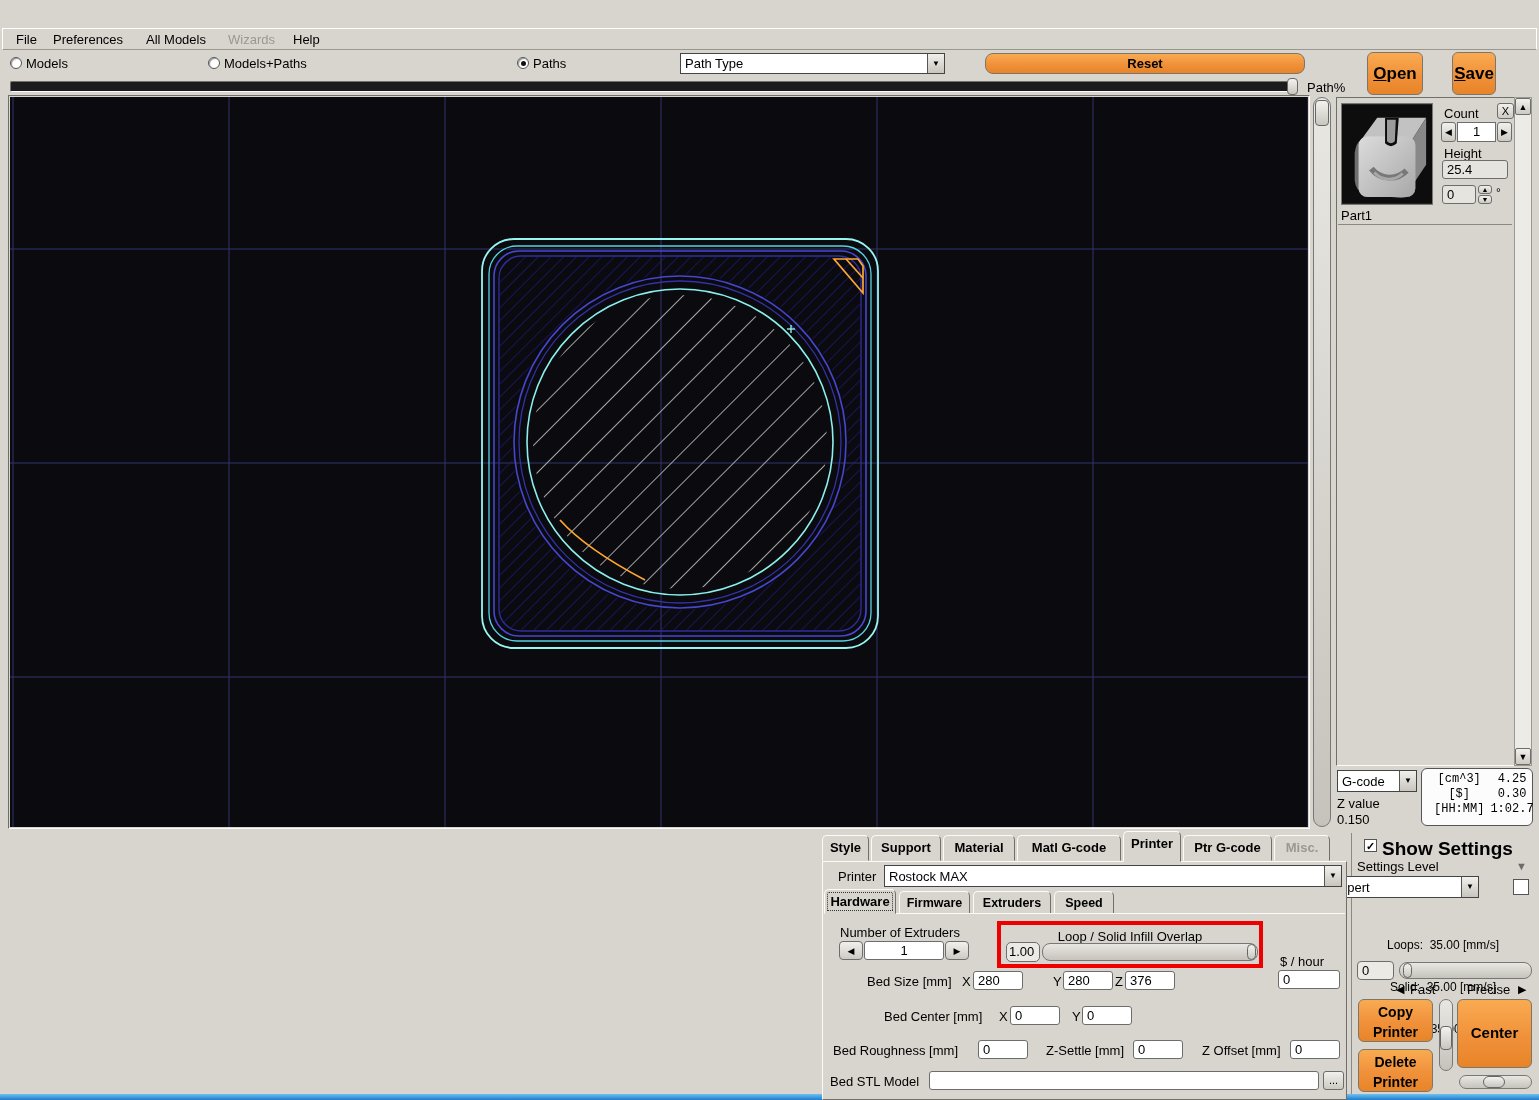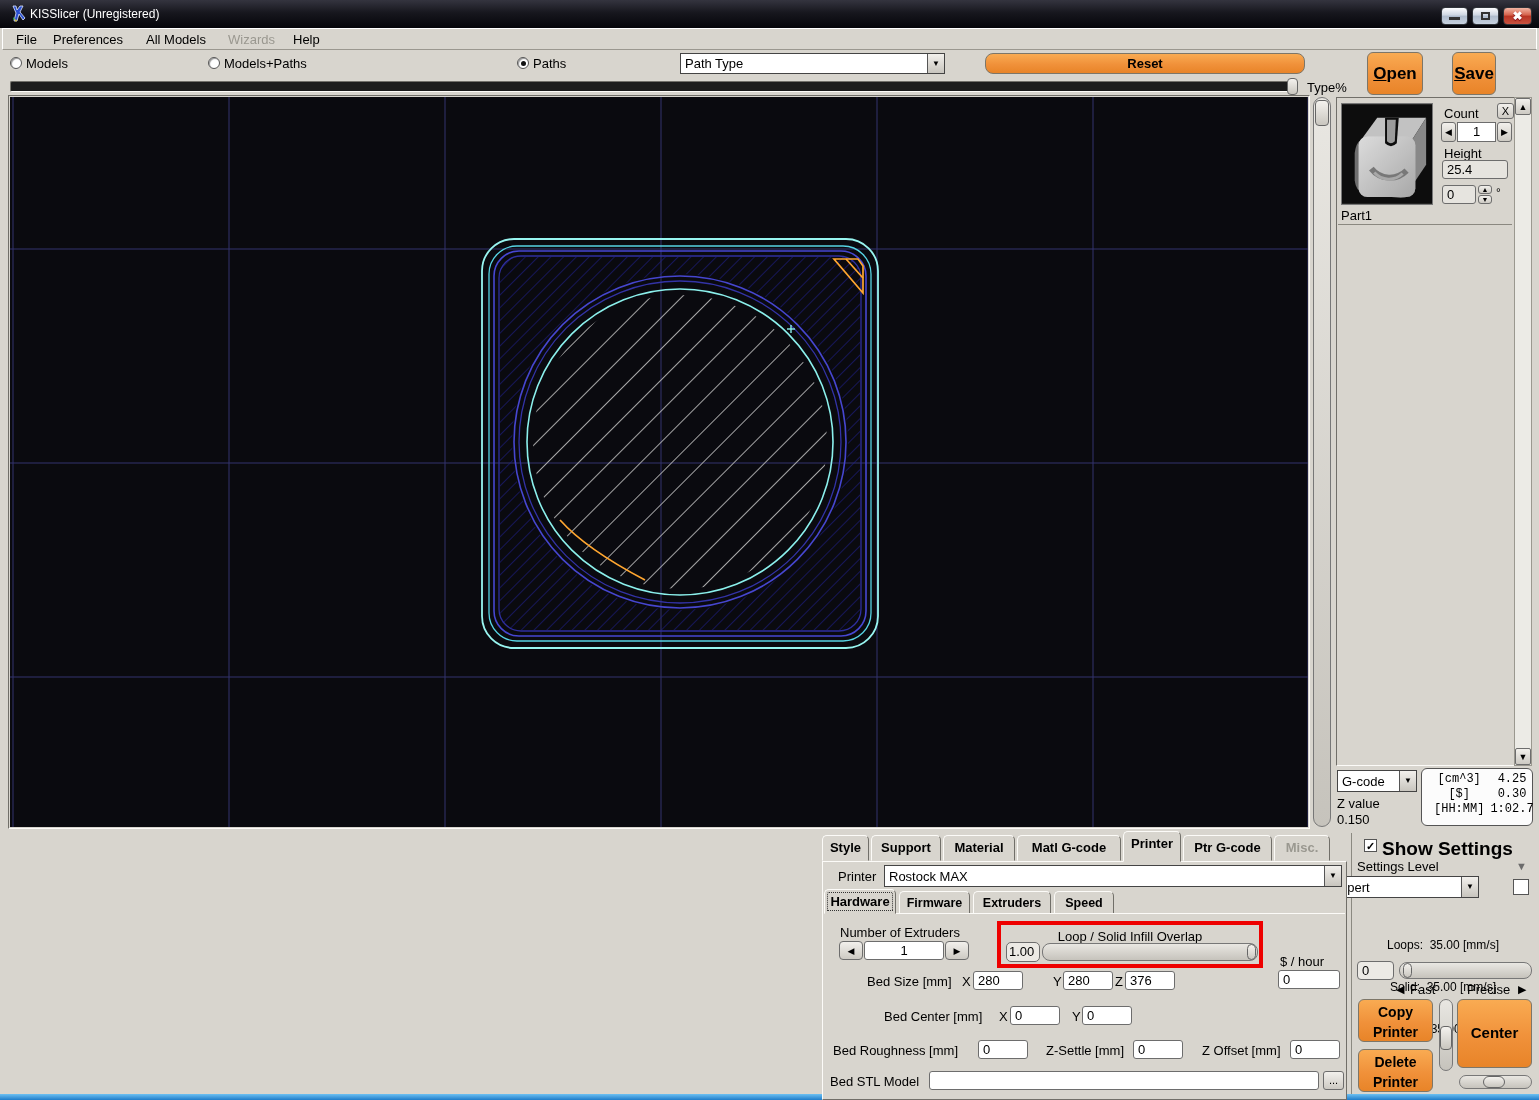--- a/index.html
+++ b/index.html
@@ -60,31 +60,20 @@
   .stats-box td { text-align:center; padding:0 0 1px 6px; white-space:pre; }
   .u { text-decoration:underline; }
   .redbox { border:4px solid #ee0000; }
   .focus-dotted { outline:1px dotted #333; outline-offset:-4px; }
 </style>
 </head>
 <body>
 
 <div id="app">
 
-  <div class="abs titlebar">
-    <svg class="abs" style="left:9px;top:5px" width="18" height="18" viewBox="0 0 18 18">
-      <path d="M4 1 L7 8 L5 16 L8 16 L10 9 L14 15 L16 13 L11 7 L14 1 L11 1 L8 5 L7 1 Z" fill="#2a4fd0" stroke="#dfe8ff" stroke-width="0.8"></path>
-      <path d="M5 14 L8 15 L7 17 Z" fill="#d8c032"></path>
-        <path d="M4 12 L6 14 L4 15 Z" fill="#2a9a4a"></path>
-    </svg>
-    <span class="abs title-text lbl">KISSlicer (Unregistered)</span>
-    <span class="abs winbtn" style="left:1441px"><span class="mini-bar"></span></span>
-    <span class="abs winbtn" style="left:1472px"><span class="maxi-box"></span></span>
-    <span class="abs winbtn close" style="left:1503px;width:29px"><span class="close-x">✖</span></span>
-  </div>
 
   <div class="abs menubar"></div>
   <span class="abs menu-item lbl" style="left:16px">File</span>
   <span class="abs menu-item lbl" style="left:53px">Preferences</span>
   <span class="abs menu-item lbl" style="left:146px">All Models</span>
   <span class="abs menu-item lbl disabled-text" style="left:228px">Wizards</span>
   <span class="abs menu-item lbl" style="left:293px">Help</span>
 
   <span class="abs radio" style="left:10px;top:57px"></span>
   <span class="abs lbl" style="left:26px;top:56px;font-size:13px">Models</span>
@@ -101,21 +90,21 @@
 
   <div class="abs obtn" style="left:1367px;top:52px;width:56px;height:43px;font-size:17px;line-height:41px;border-radius:6px">
     <span class="u">O</span><span>pen</span>
   </div>
   <div class="abs obtn" style="left:1452px;top:52px;width:44px;height:43px;font-size:17px;line-height:41px;border-radius:6px">
     <span class="u">S</span><span>ave</span>
   </div>
 
   <div class="abs sunken" style="left:10px;top:81px;width:1286px;height:11px;background:#1c1c1c;border-radius:2px"></div>
   <div class="abs slider-thumb" style="left:1287px;top:78px;width:11px;height:17px"></div>
-  <span class="abs lbl" style="left:1307px;top:80px;font-size:13px">Type%</span>
+  <span class="abs lbl" style="left:1307px;top:80px;font-size:13px">Path%</span>
 
   <div class="abs sunken" style="left:8px;top:95px;width:1302px;height:734px">
   <svg class="abs" style="left:1px;top:1px" width="1298" height="730" viewBox="0 0 1298 730">
     <defs>
       <pattern id="hatchNavy" width="9" height="9" patternUnits="userSpaceOnUse" patternTransform="rotate(-45)">
         <line x1="0" y1="0" x2="9" y2="0" stroke="#1d1d80" stroke-width="1.3"></line>
       </pattern>
       <pattern id="hatchGray" width="22" height="22" patternUnits="userSpaceOnUse" patternTransform="rotate(-45)">
         <line x1="0" y1="0" x2="22" y2="0" stroke="#b6b6b6" stroke-width="1.8"></line>
       </pattern>

